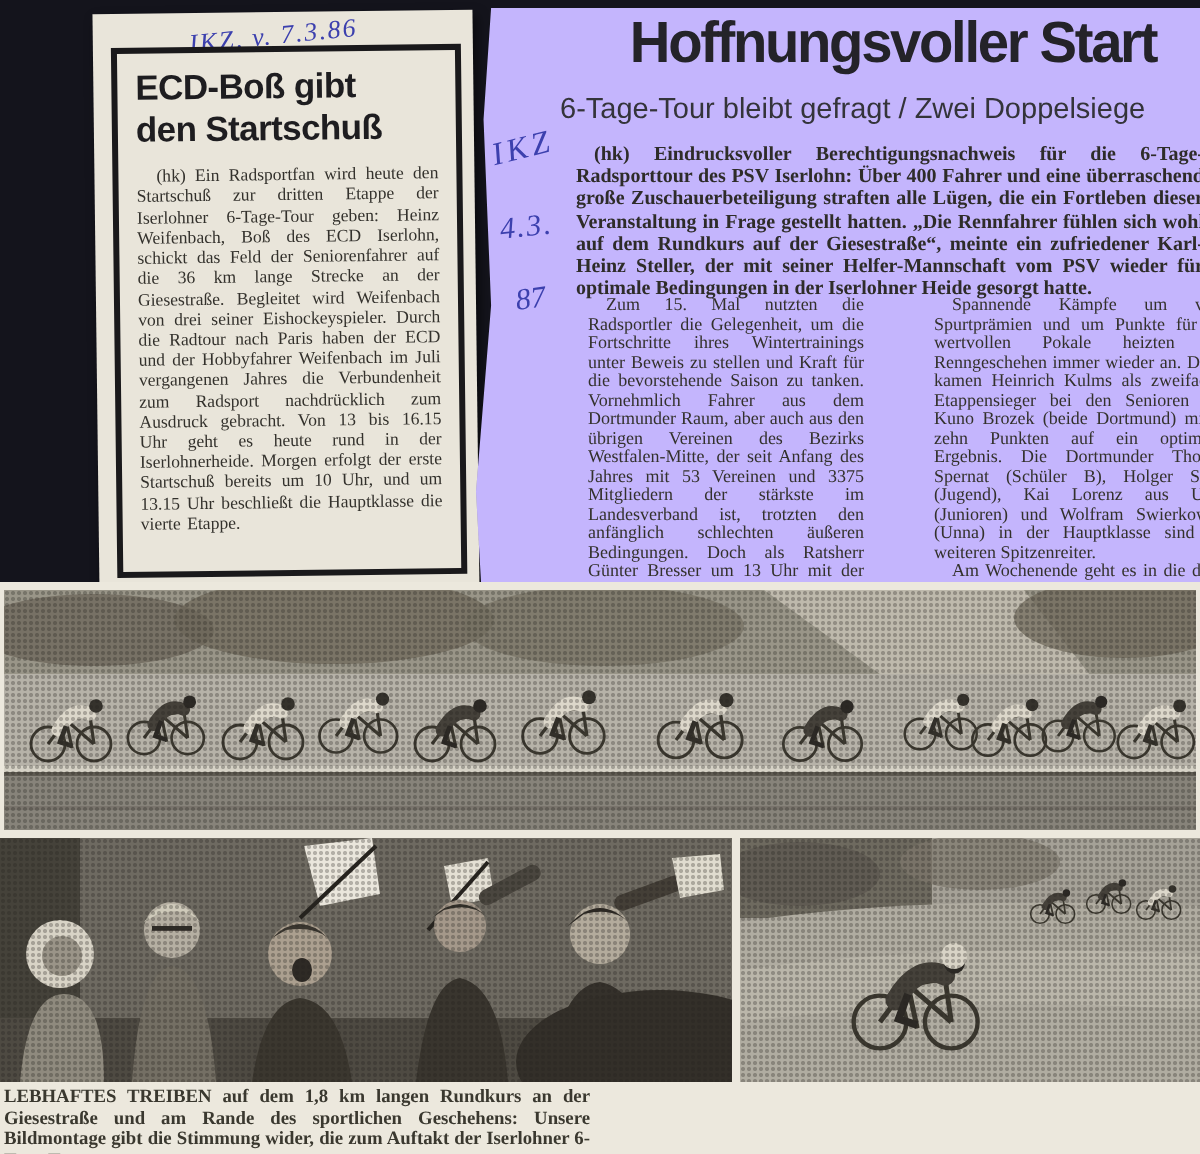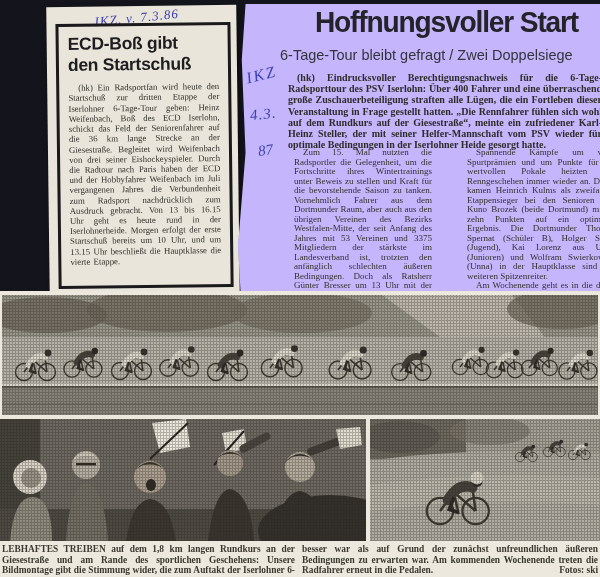--- a/index.html
+++ b/index.html
@@ -205,19 +205,15 @@
         <use href="#cycD" transform="translate(178,33) scale(.55)"></use>
         <use href="#cycL" transform="translate(203,36) scale(.55)"></use>
         <use href="#cycD" transform="translate(70,92) scale(1.55)"></use>
         <circle cx="107" cy="59" r="6.5" fill="#d8d3c6"></circle>
       </svg>
     </div>
 
     <p class="caption cap-left">
       <span>LEBHAFTES TREIBEN</span><span> auf dem 1,8 km langen Rundkurs an der Giesestraße und am Rande des sportlichen Geschehens: Unsere Bildmontage gibt die Stimmung wider, die zum Auftakt der Iserlohner 6-Tage-Tour</span>
     </p>
-    <p class="caption cap-right">
-      <span>besser war als auf Grund der zunächst unfreundlichen äußeren Bedingungen zu erwarten war. Am kommenden Wochenende treten die Radfahrer erneut in die Pedalen.</span>
-      <span class="credit">Fotos: ski</span>
-    </p>
   </div>
 
 </div>
 
 </body></html>

